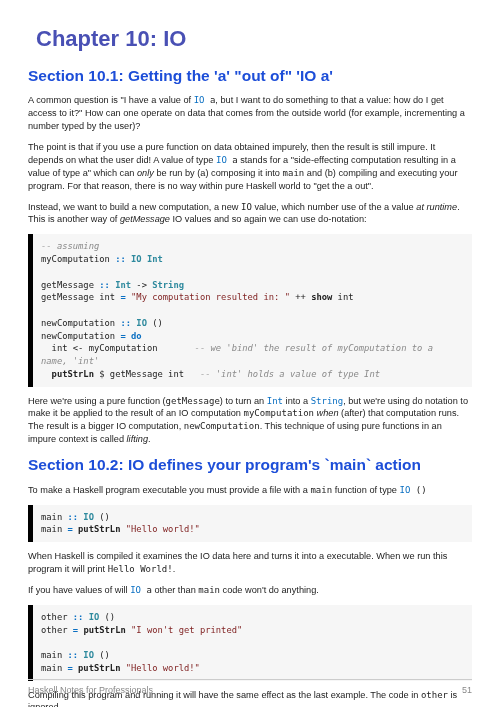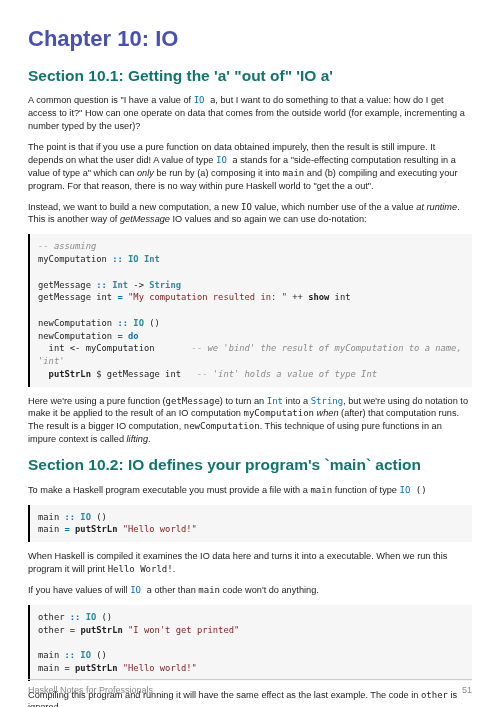--- a/index.html
+++ b/index.html
@@ -10,39 +10,39 @@
     color: #222;
     width: 500px;
     height: 707px;
     box-sizing: border-box;
     position: relative;
     line-height: 1.4;
   }
   h1 {
     color: #4950b4;
     font-size: 22px;
-    margin: 0 0 10px 0;
+    margin: 0 0 10px 8px;
     font-weight: 600;
   }
   h2 {
-    color: #0f766e;
+    color: #1d4ed8;
     font-size: 15.5px;
     margin: 6px 0 8px 0;
     font-weight: 600;
   }
   p {
     margin: 0 0 8px 0;
     font-size: 9.2px;
     line-height: 1.4;
   }
   .code-word { font-family: "Consolas", monospace; font-size: 9px; }
   .kw { color: #0a6fc2; }
   pre {
     background: #f6f6f6;
-    border-left: 2px solid #000000;
+    border-left: 5px solid #000000;
     margin: 6px 0 8px 0;
     padding: 6px 8px;
     font-family: "Consolas", monospace;
     font-size: 8.8px;
     line-height: 1.45;
     white-space: pre-wrap;
   }
   .c-comment { color: #8a8a8a; font-style: italic; }
   .c-kw   { color: #0a6fc2; font-weight: bold; }
   .c-type { color: #2f8a9e; font-weight: bold; }

